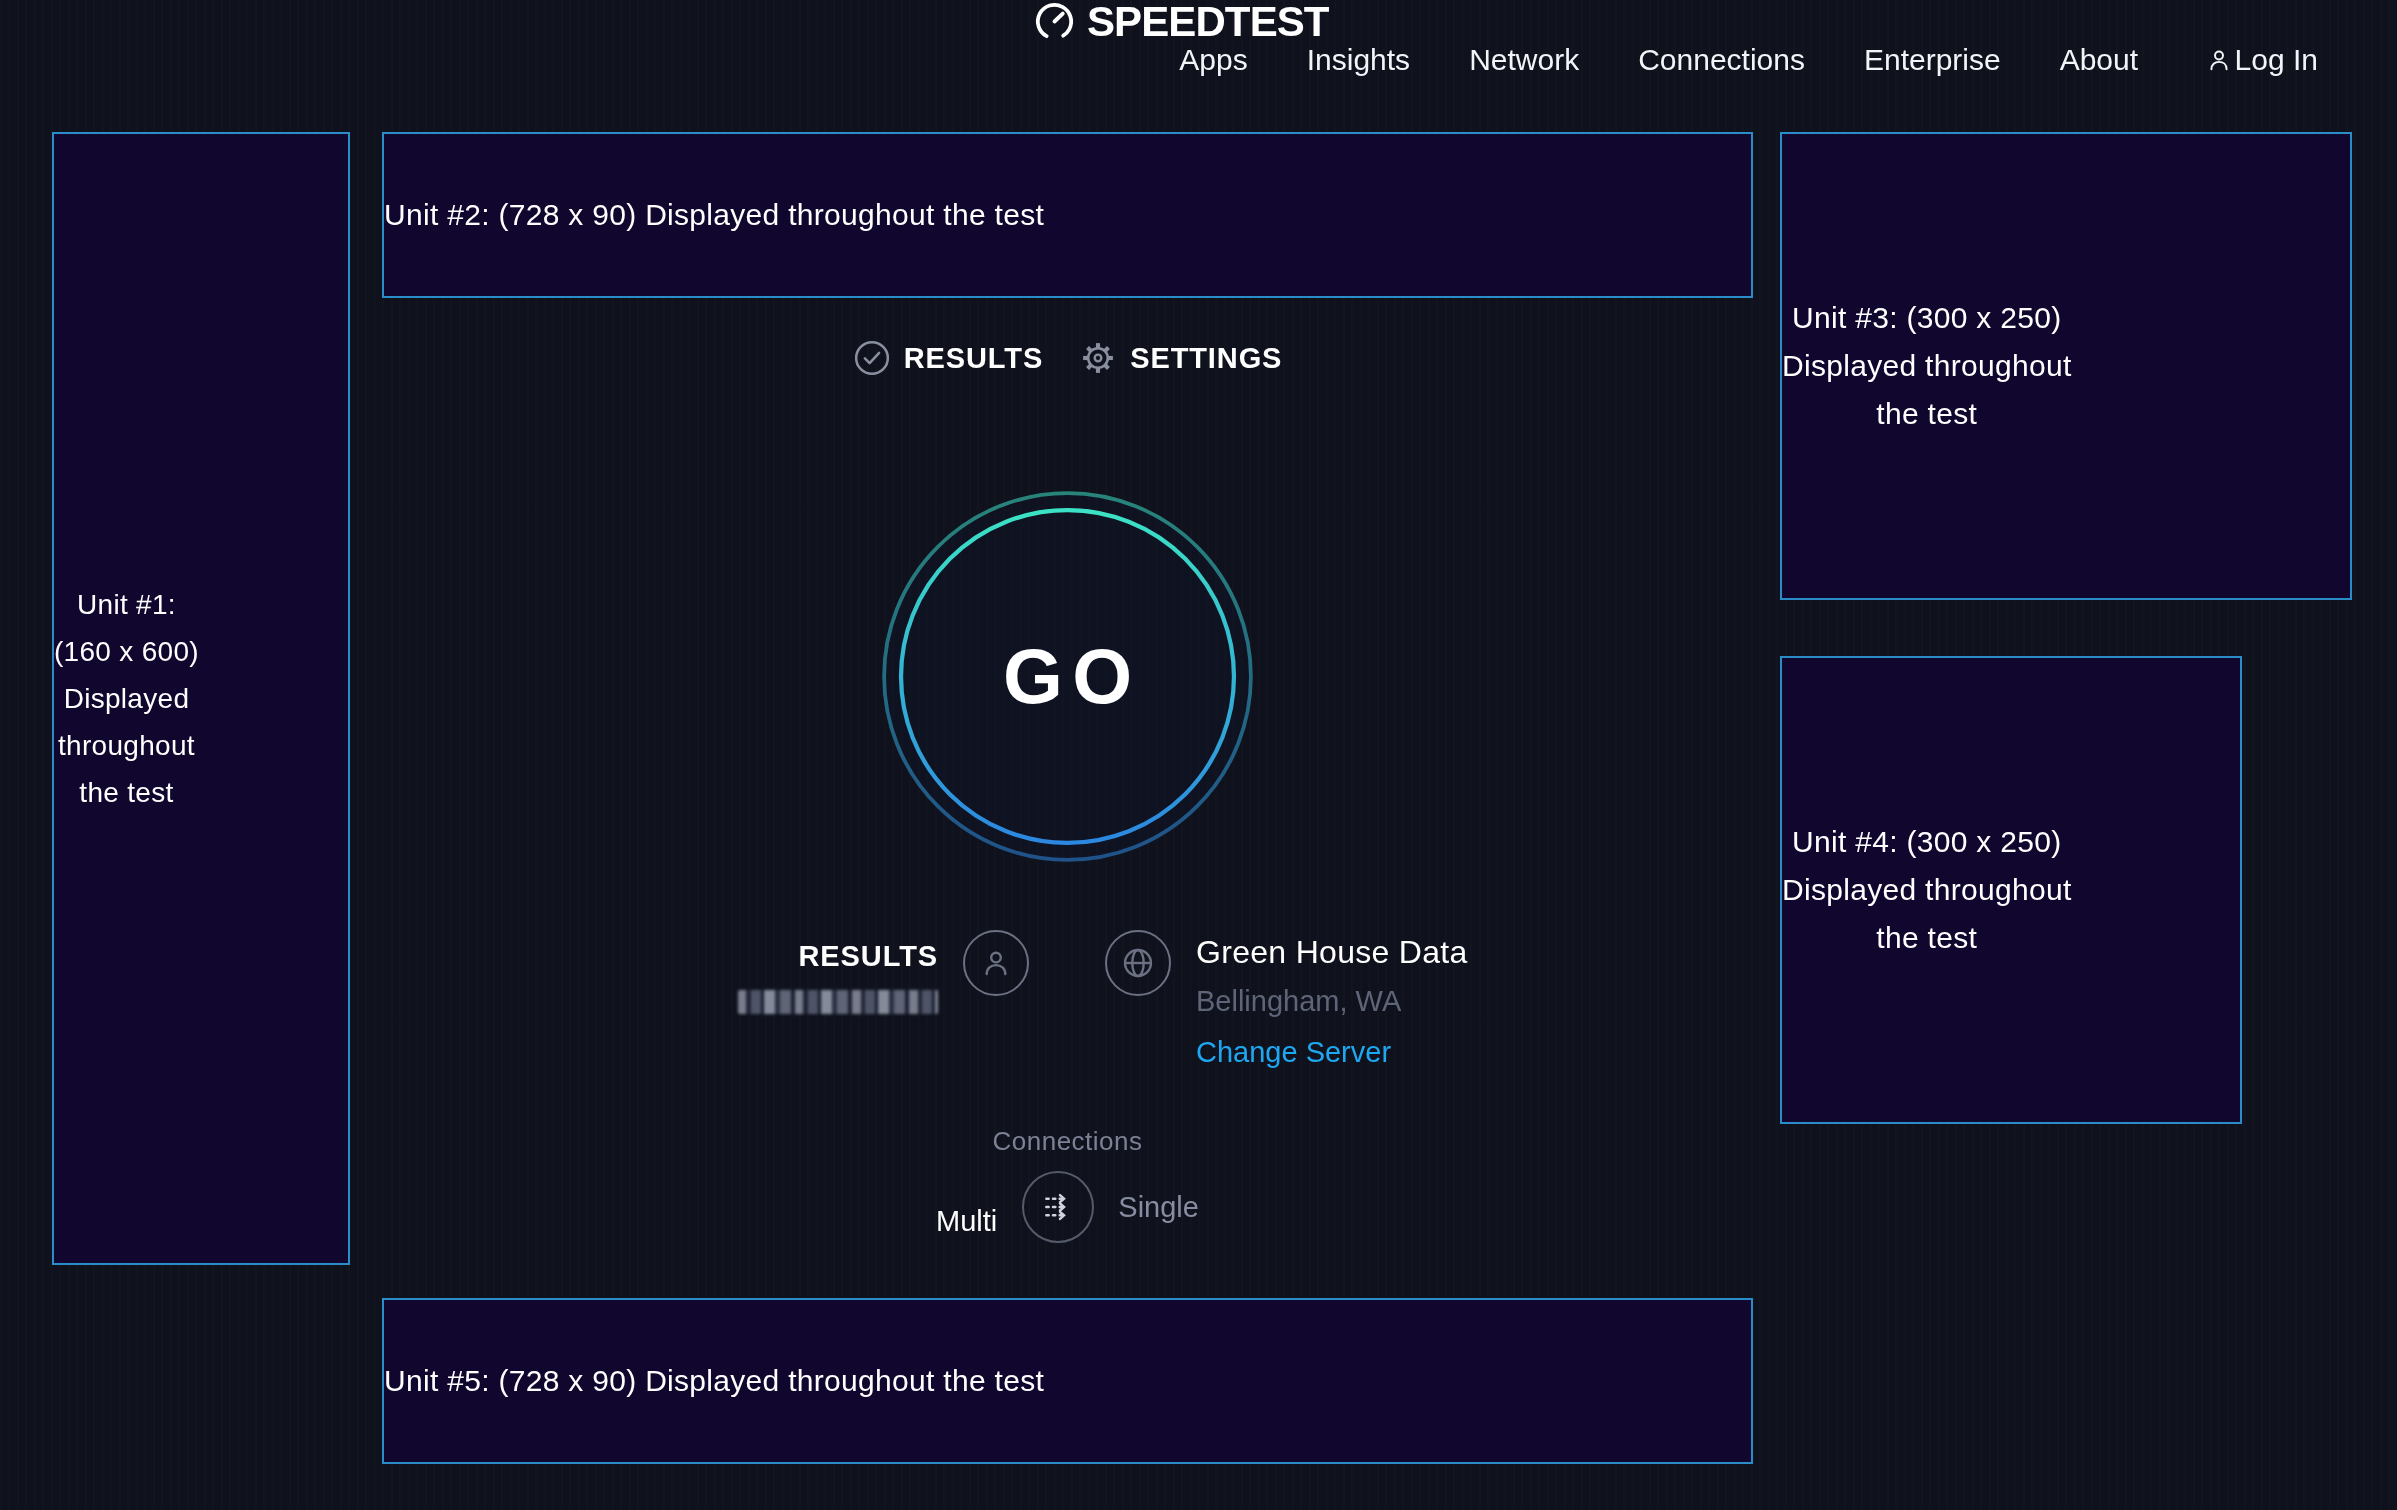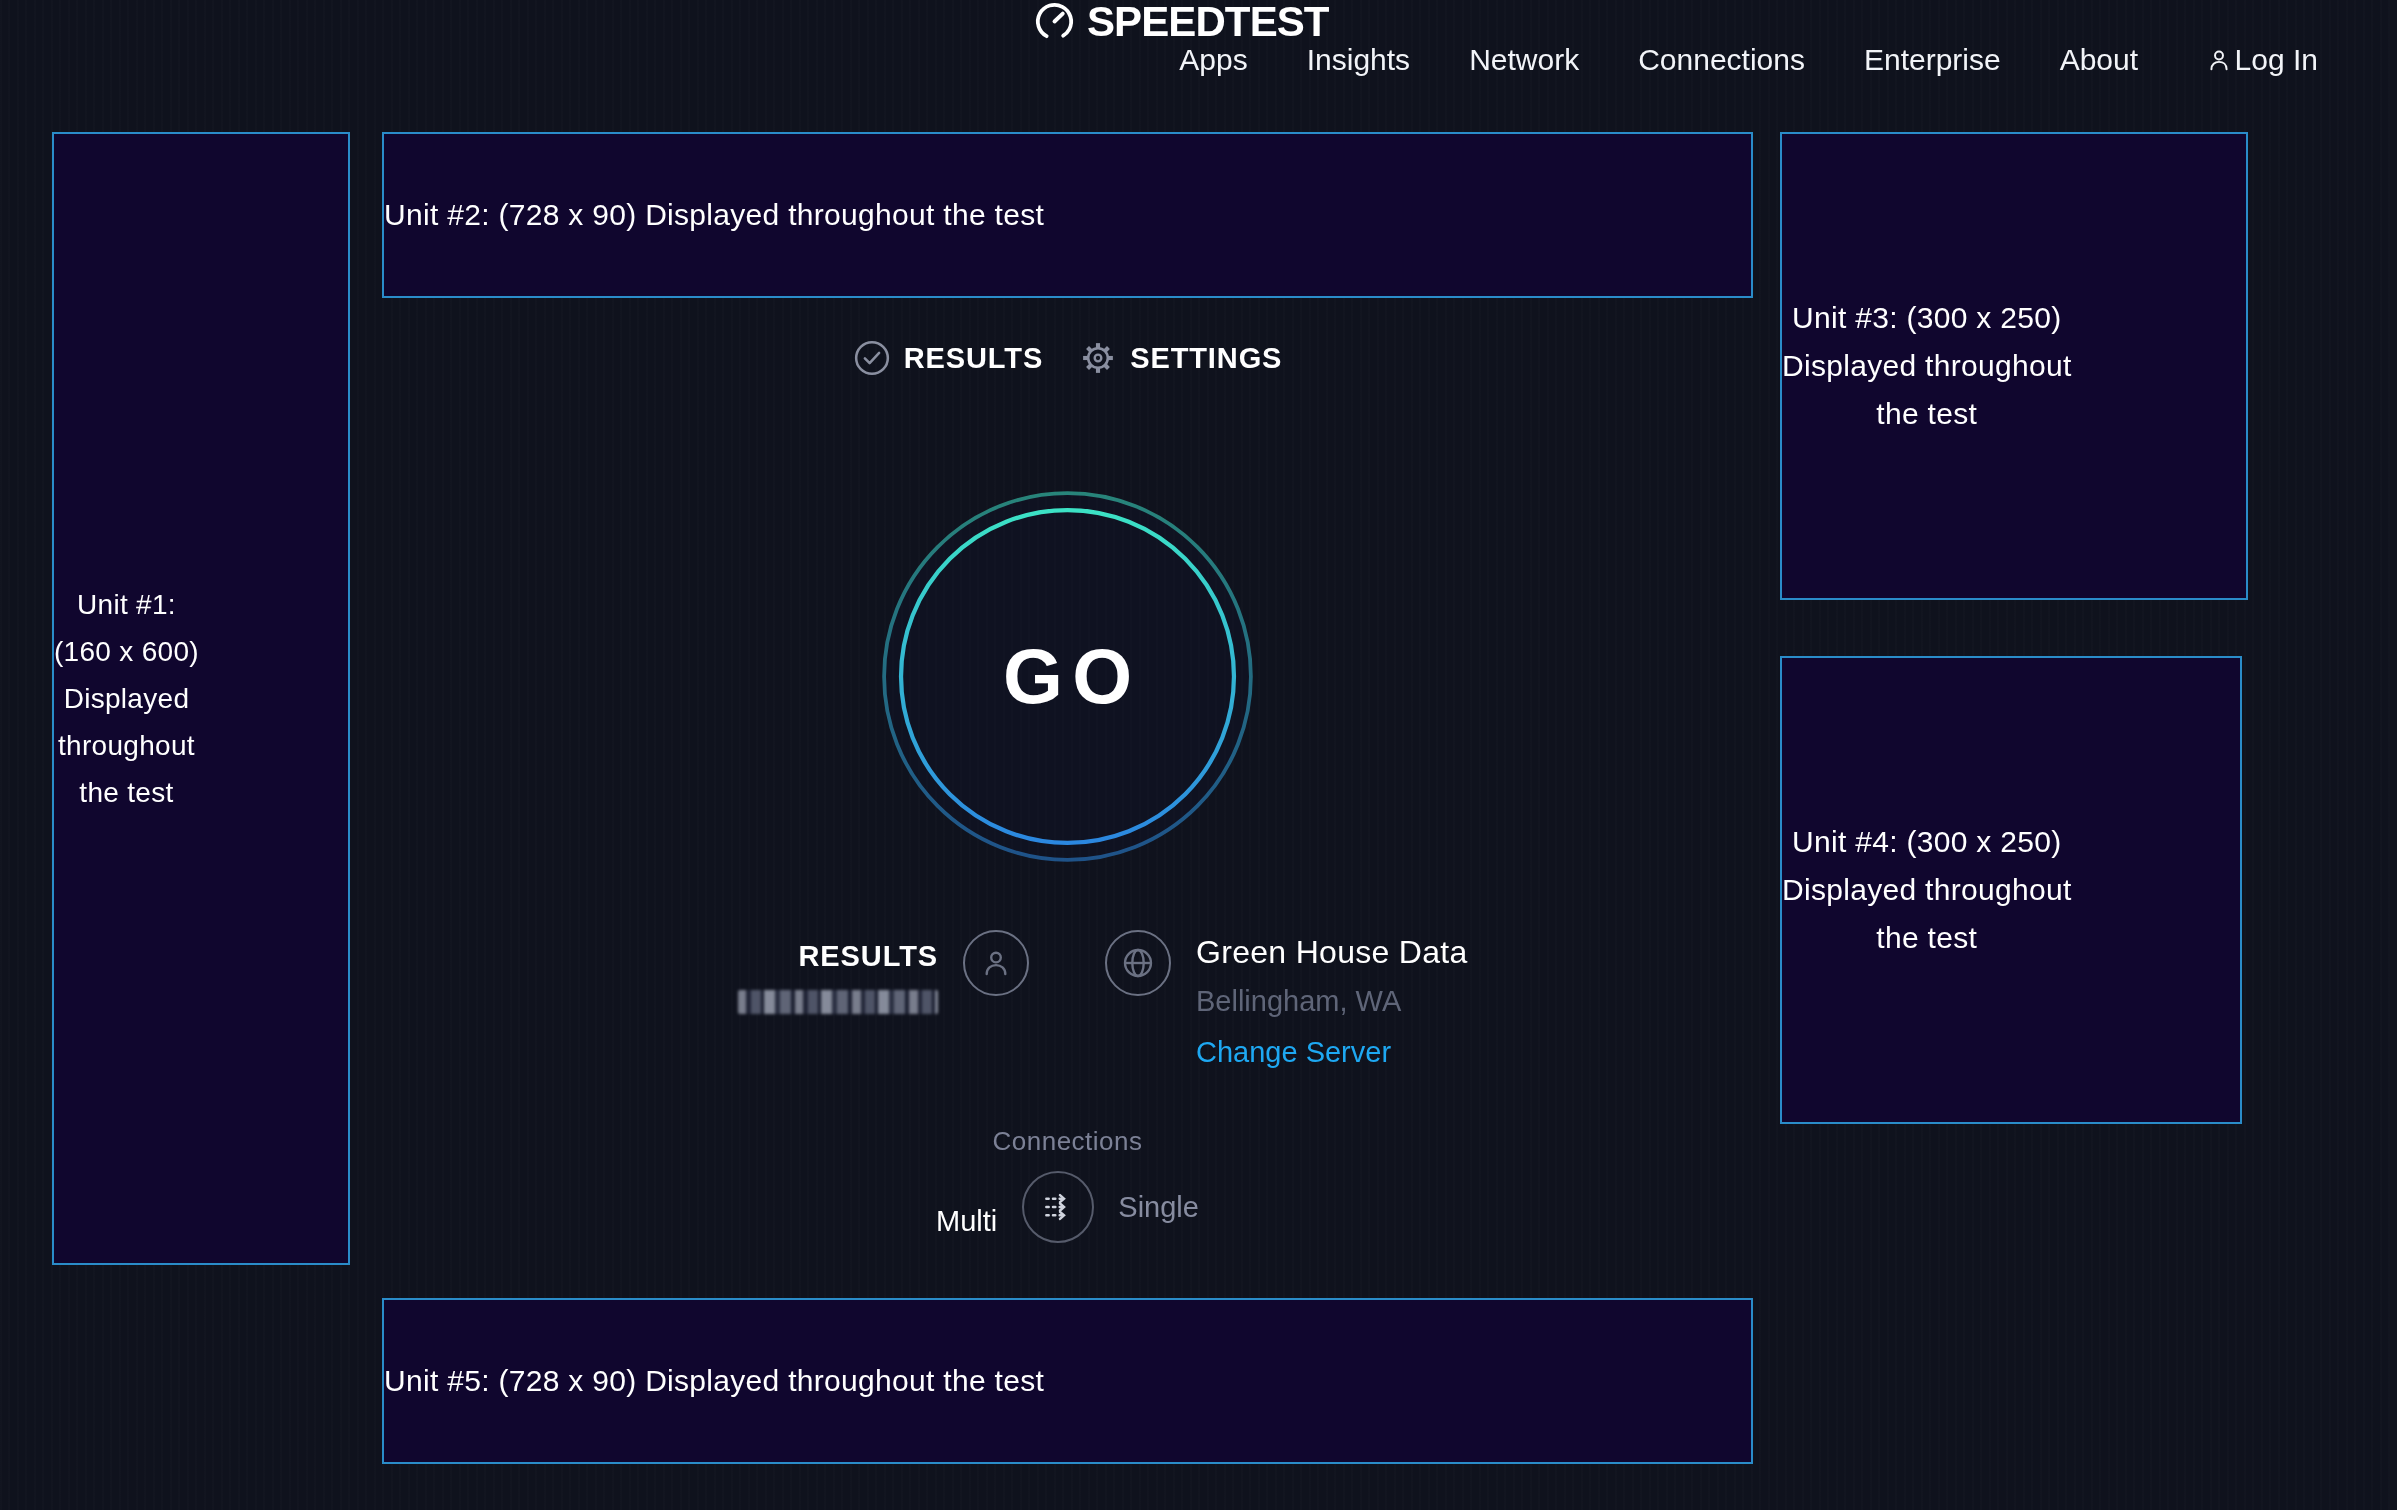--- a/index.html
+++ b/index.html
@@ -28,21 +28,21 @@
   
   .ad{
     position:absolute;background:#10062e;border:2.8px solid #2a8cc9;
     display:flex;align-items:center;justify-content:flex-start;text-align:center;
     color:#ffffff;box-sizing:border-box;cursor:pointer;
   }
   .ad-text{white-space:pre-line;font-size:30px;line-height:1.6;letter-spacing:0.3px;}
   .ad-1{left:52px;top:132px;width:298px;height:1133px;}
   .ad-1 .ad-text{font-size:28px;line-height:1.68;}
   .ad-2{left:382px;top:132px;width:1371px;height:166px;}
-  .ad-3{left:1780px;top:132px;width:468px;height:468px;}
+  .ad-3{left:1780px;top:132px;width:572px;height:468px;}
   .ad-4{left:1780px;top:656px;width:462px;height:468px;}
   .ad-5{left:382px;top:1298px;width:1371px;height:166px;}
 
   
   .tabs{
     position:absolute;left:382px;top:339px;width:1371px;
     display:flex;justify-content:center;align-items:center;gap:36px;
   }
   .tab{display:flex;align-items:center;gap:13px;cursor:pointer;}
   .tab-label{font-size:29px;font-weight:700;letter-spacing:0.9px;color:#ffffff;}

